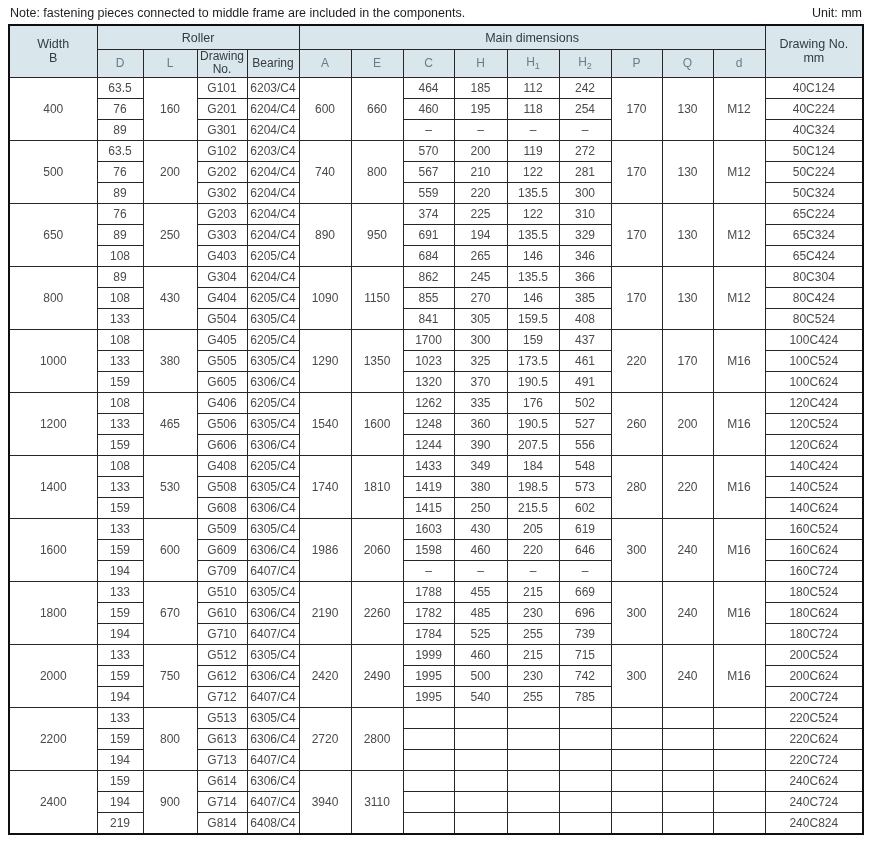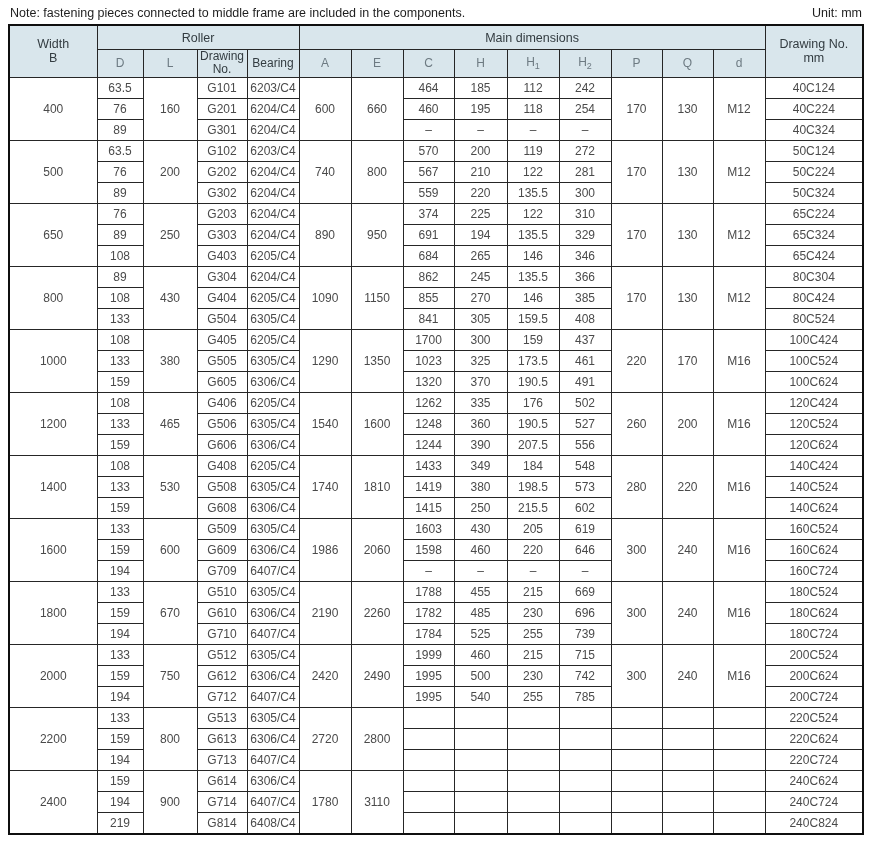--- a/index.html
+++ b/index.html
@@ -498,21 +498,21 @@
           <td></td>
           <td></td>
           <td>220C724</td>
         </tr>
         <tr>
           <td rowspan="3">2400</td>
           <td>159</td>
           <td rowspan="3">900</td>
           <td>G614</td>
           <td>6306/C4</td>
-          <td rowspan="3">1780</td>
+          <td rowspan="3">3940</td>
           <td rowspan="3">3110</td>
           <td></td>
           <td></td>
           <td></td>
           <td></td>
           <td></td>
           <td></td>
           <td></td>
           <td>240C624</td>
         </tr>

